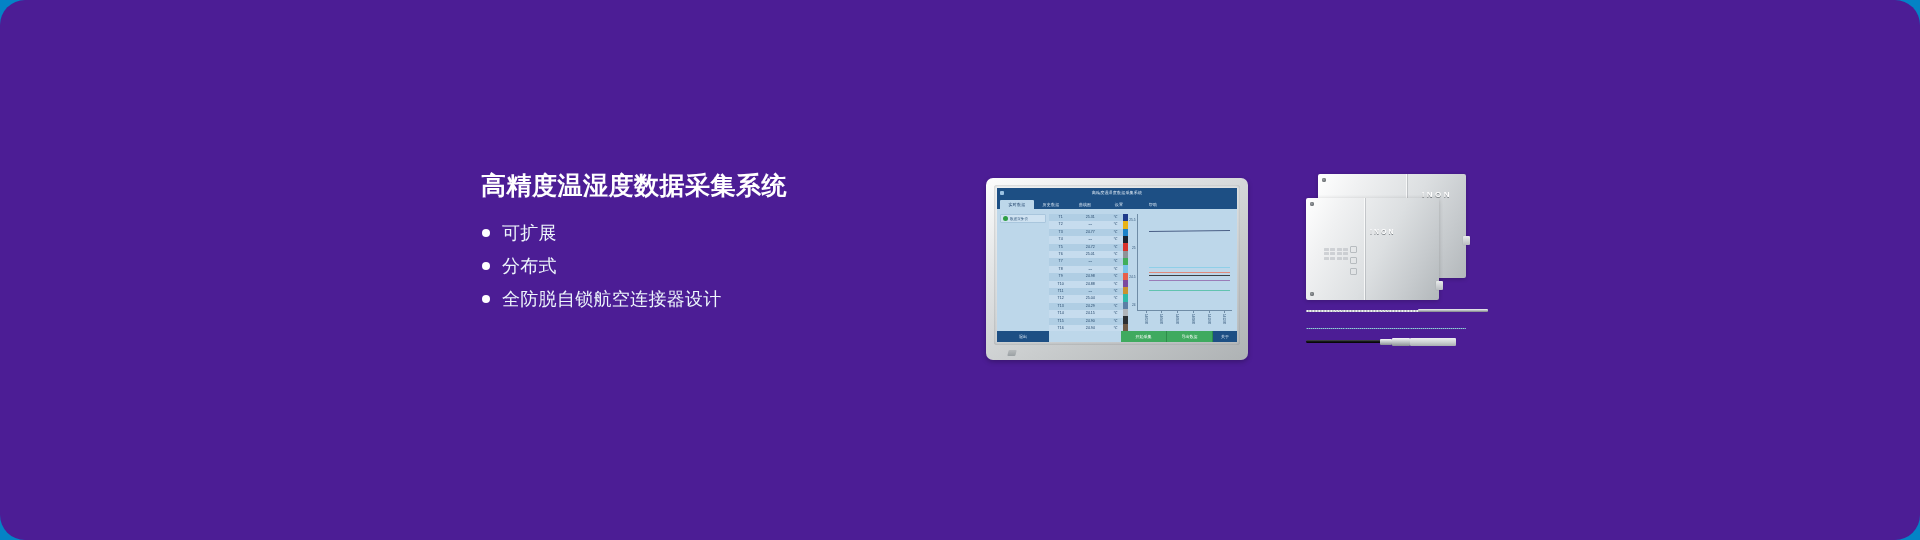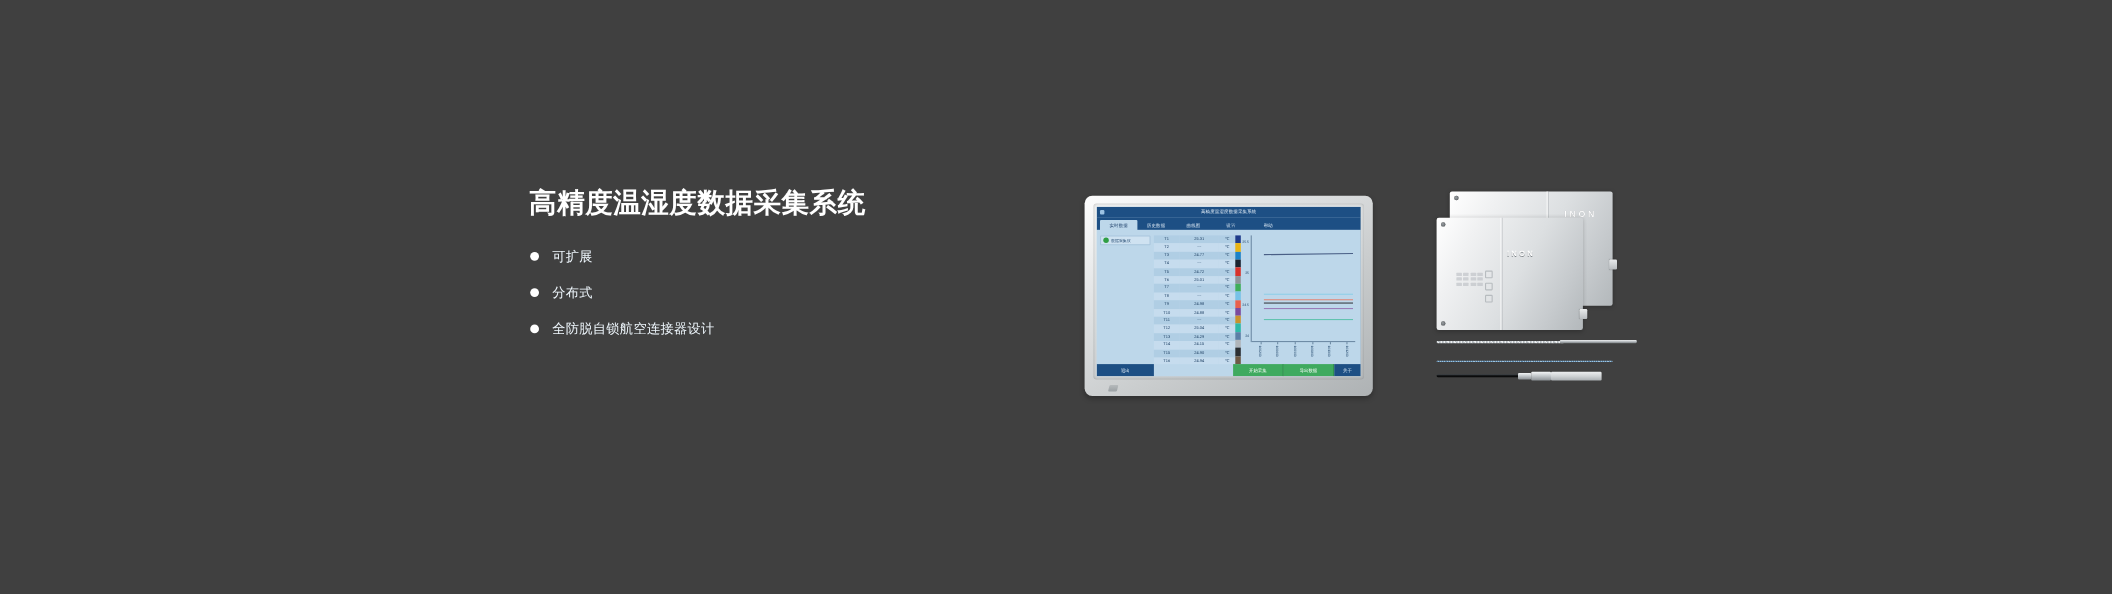--- a/index.html
+++ b/index.html
@@ -5,21 +5,22 @@
   * { box-sizing: border-box; margin: 0; padding: 0; }
   html, body {
     width: 1920px; height: 540px;
     overflow: hidden;
     font-family: "Liberation Sans", "DejaVu Sans", sans-serif;
   }
   body { background: #0483c6; position: relative; }
 
   .banner {
     position: absolute; inset: 0;
-    background: #404040;
+    background: #4c1d95;
+    border-radius: 25px;
   }
 
   
   .text-block {
     position: absolute;
     left: 481px; top: 172px;
     width: 470px;
   }
   .headline {
     font-size: 25px;
@@ -46,21 +47,21 @@
   }
   .bullet-dot {
     width: 8px; height: 8px;
     border-radius: 50%;
     background: #ffffff;
     flex: 0 0 auto;
     margin-right: 12px;
     margin-left: 1px;
   }
   .bullet-text {
-    font-size: 12px;
+    font-size: 18px;
     color: #eef6fc;
     letter-spacing: 0.3px;
   }
 
   
   .monitor {
     position: absolute;
     left: 986px; top: 178px;
     width: 262px; height: 182px;
   }

